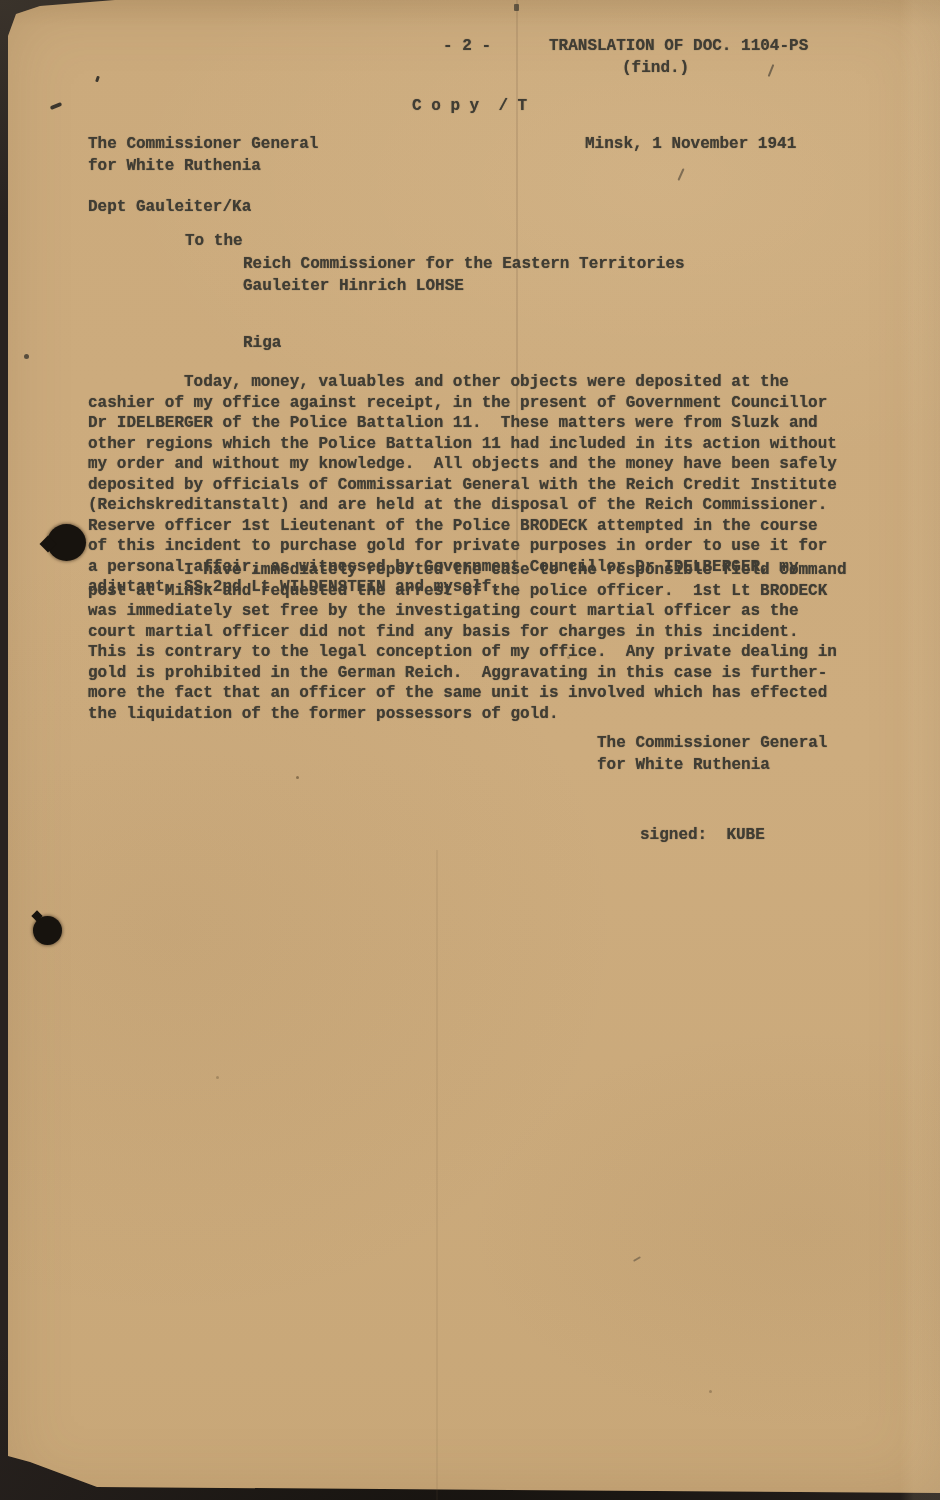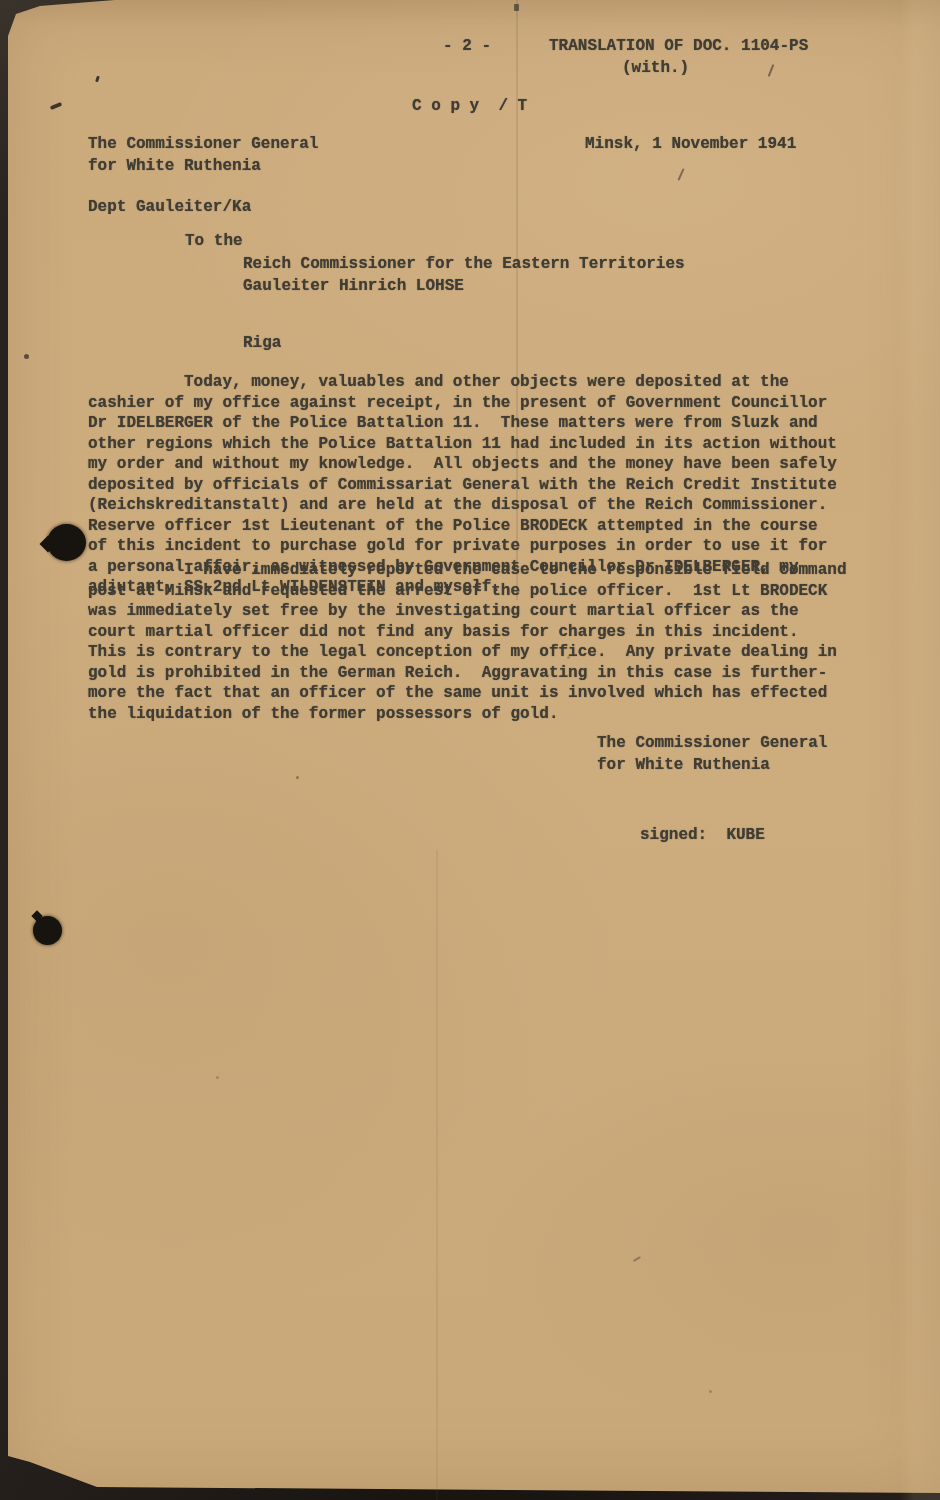--- a/index.html
+++ b/index.html
@@ -56,21 +56,21 @@
 <body>
 
 <div class="paper"></div>
 
 <div class="crease-v" style="left:516px;height:600px;"></div>
 <div class="crease-v2" style="left:436px;top:850px;height:650px;"></div>
 <div class="edge-light"></div>
 
 <div class="line" style="left:443px;top:36px;">- 2 -</div>
 <div class="line" style="left:549px;top:36px;text-align:center;">TRANSLATION OF DOC. 1104-PS</div>
-<div class="line" style="left:622px;top:58px;">(with.)</div>
+<div class="line" style="left:622px;top:58px;">(find.)</div>
 <div class="line" style="left:412px;top:96px;font-family:Liberation Mono, monospace;">C o p y  / T</div>
 
 <div class="line" style="left:88px;top:134px;">The Commissioner General</div>
 <div class="line" style="left:88px;top:156px;">for White Ruthenia</div>
 <div class="line" style="left:585px;top:134px;text-align:center;">Minsk, 1 November 1941</div>
 <div class="line" style="left:88px;top:197px;">Dept Gauleiter/Ka</div>
 
 <div class="line" style="left:185px;top:231px;">To the</div>
 <div class="line" style="left:243px;top:254px;">Reich Commissioner for the Eastern Territories</div>
 <div class="line" style="left:243px;top:276px;">Gauleiter Hinrich LOHSE</div>

